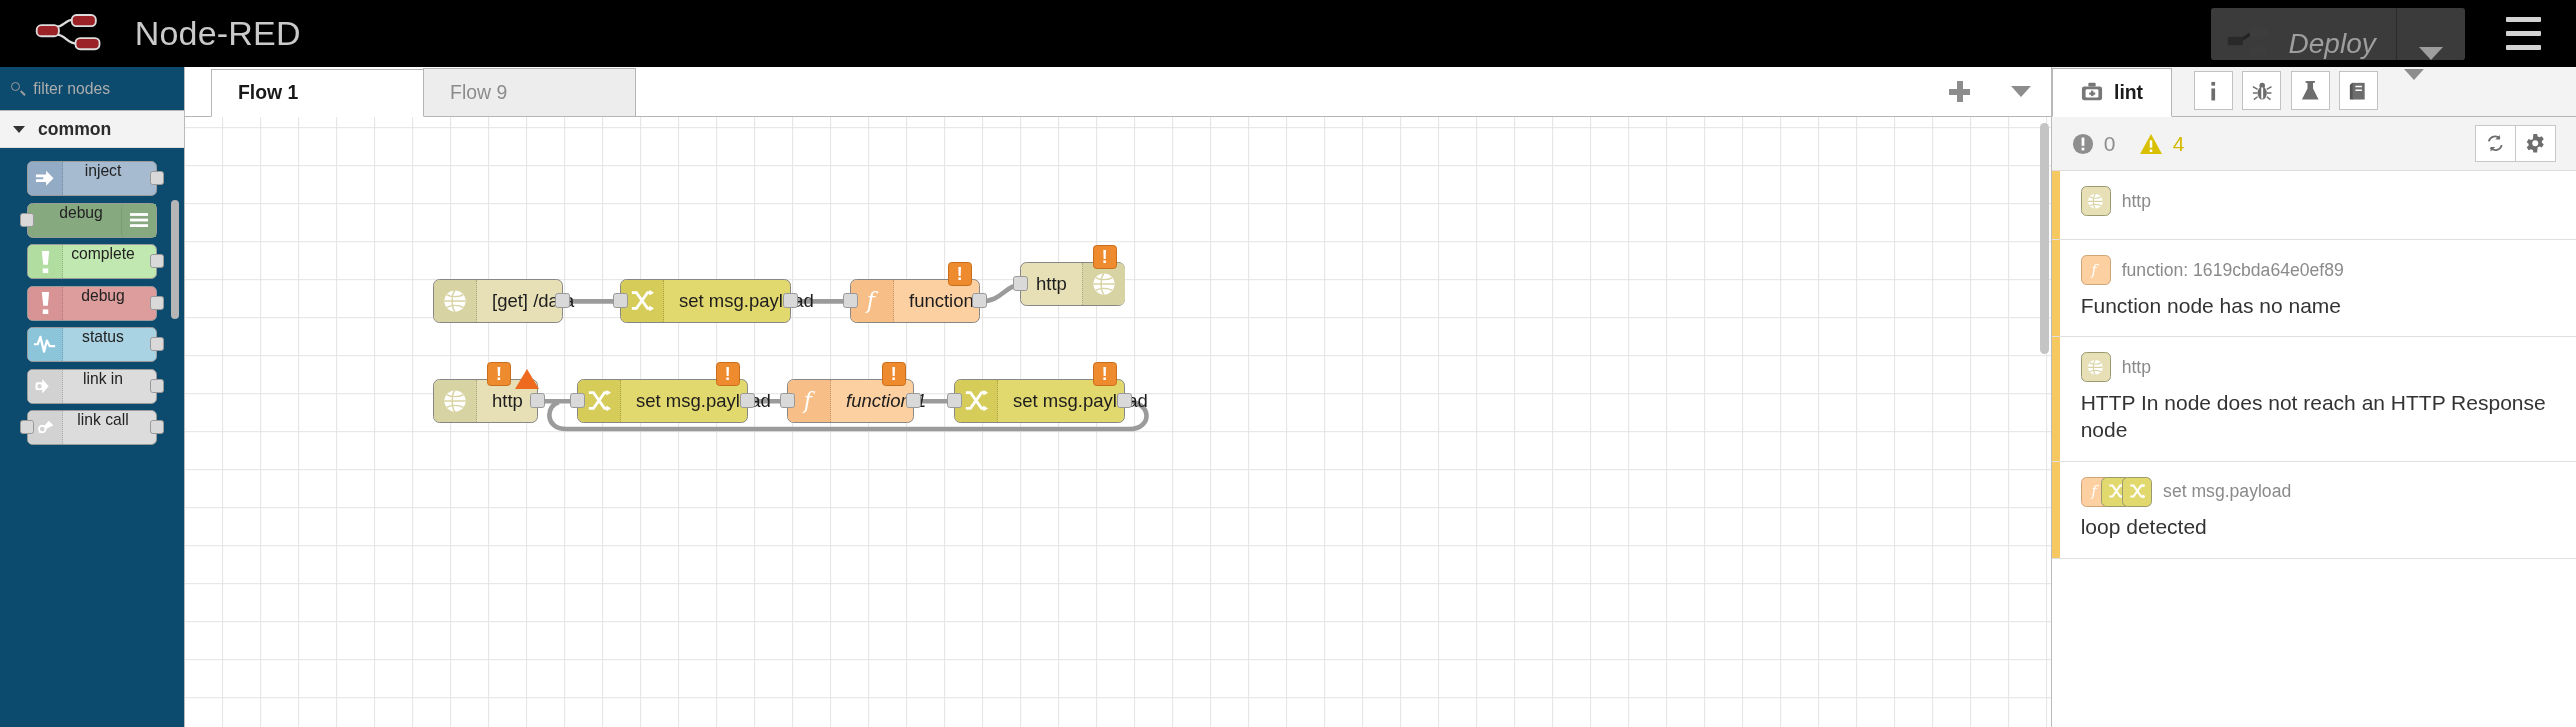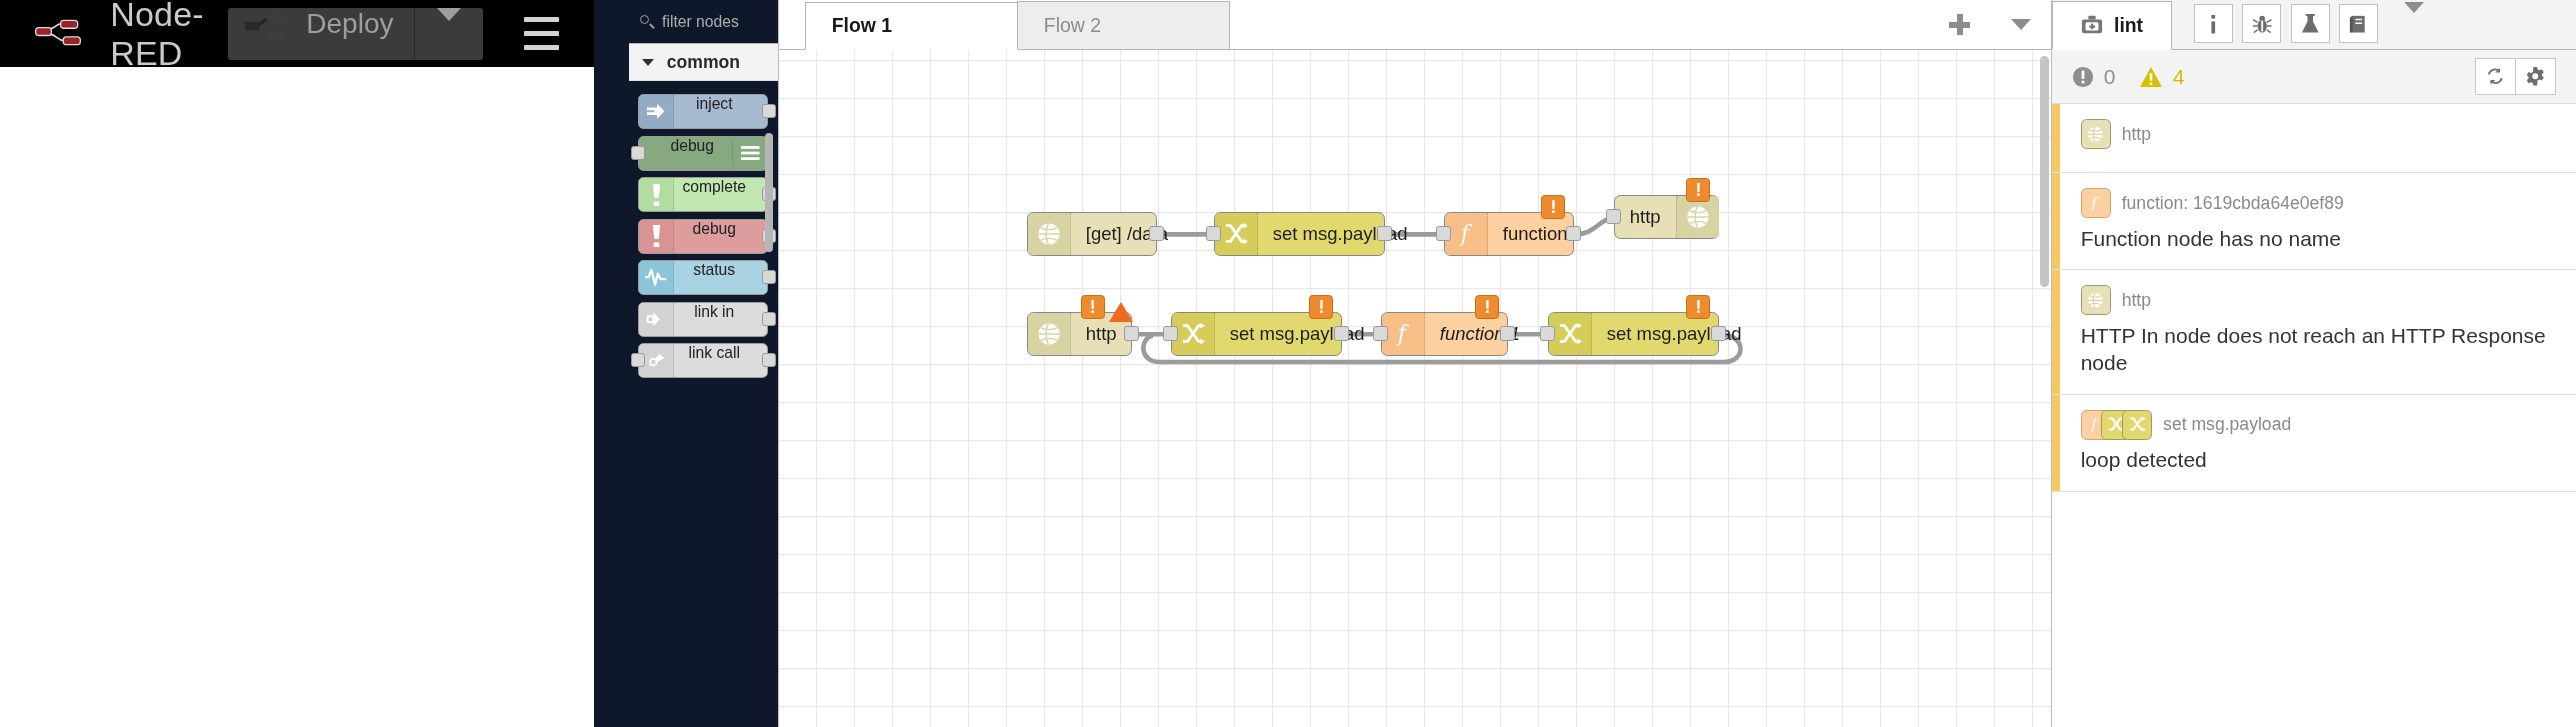--- a/index.html
+++ b/index.html
@@ -1,51 +1,51 @@
 <!DOCTYPE html>
 <html style="font-size:15px"><head>
 <meta charset="utf-8">
 <style>
   * { box-sizing: border-box; margin: 0; padding: 0; }
   html, body {
     width: 2576px; height: 728px;
     font-family: "Liberation Sans", sans-serif;
     background: #fff; overflow: hidden;
   }
-  .app { position: relative; width: 2576px; height: 728px; display: flex; }
+  .app { position: relative; width: 2576px; height: 728px; display: flex; flex-direction: column; }
 
   
   .header {
     height: 67px; background: #000; display: flex; align-items: center;
     flex: 0 0 67px; position: relative;
   }
   .brand { display: flex; align-items: center; padding-left: 33px; gap: 16.7px; }
   .brand-logo { width: 85px; height: 43px; }
   .brand-title { color: #cacaca; font-size: 34px; letter-spacing: 0.2px; }
 
   .header-right { margin-left: auto; display: flex; align-items: center; height: 100%; }
   .deploy-btn {
-    display: flex; align-items: flex-start; height: 52px; background: #3b3b3b;
-    border-radius: 2.8px; margin-right: 28px; cursor: default; overflow: hidden;
+    display: flex; align-items: flex-end; height: 52px; background: #3b3b3b;
+    border-radius: 2.8px; margin-right: 28px; cursor: default; overflow: hidden; font-style: italic;
   }
   .deploy-icon { width: 50px; height: 37px; margin-left: 15px; opacity: .72; }
   .deploy-label { color: #9e9e9e; font-size: 28px; padding: 0 20.4px 0 13px; }
   .deploy-sep { width: 0.9px; height: 52px; background: #2b2b2b; }
   .deploy-caret { padding: 0 22px; display: flex; align-items: center; }
   .caret-dn { width: 0; height: 0; border-left: 12px solid transparent;
               border-right: 12px solid transparent; border-top: 13px solid #9e9e9e; }
   .hamburger { padding: 0 35px 0 13px; display: flex; flex-direction: column; gap: 8.3px; cursor: pointer; }
   .hamburger span { display: block; width: 35px; height: 5.6px; background: #d3d3d3; border-radius: 0.9px; }
 
   
   .body { flex: 1 1 auto; display: flex; min-height: 0; }
 
   
-  .palette { width: 185px; flex: 0 0 185px; background: #0f172a; border-right: 0.9px solid #bbb;
-             display: flex; flex-direction: column; position: relative; padding-left: 35px; }
+  .palette { width: 185px; flex: 0 0 185px; background: #0c4a6e; border-right: 0.9px solid #bbb;
+             display: flex; flex-direction: column; position: relative; }
   .palette-search { height: 44px; flex: 0 0 44px; display: flex; align-items: center;
                     gap: 8.3px; padding: 0 11px; border-bottom: 0.9px solid #b5b5b5; }
   .search-glyph { width: 14px; height: 14px; position: relative; flex: 0 0 14px; }
   .search-glyph i { position: absolute; width: 9.3px; height: 9.3px; border: 1.9px solid #9b9b9b;
                     border-radius: 50%; top: 0; left: 0; }
   .search-glyph b { position: absolute; width: 5.6px; height: 1.9px; background: #9b9b9b;
                     transform: rotate(45deg); bottom: 1.9px; right: -0.9px; }
   .search-input { border: 0; outline: 0; font-size: 15.7px; color: #aaa;
                   font-family: "Liberation Sans", sans-serif; width: 100%; background: transparent; }
   .search-input::placeholder { color: #adadad; }
@@ -294,21 +294,21 @@
       </div>
     </div>
 
     <div class="center">
       <div class="tabbar">
         <div style="width:26px"></div>
         <div class="tab active">
           <span>Flow 1</span>
         </div>
         <div class="tab inactive">
-          <span>Flow 2</span>
+          <span>Flow 9</span>
         </div>
         <div class="tabbar-actions">
           <div class="tb-btn">
             <span class="plus"></span>
           </div>
           <div class="tb-btn">
             <span class="caret-gray"></span>
           </div>
         </div>
       </div>

